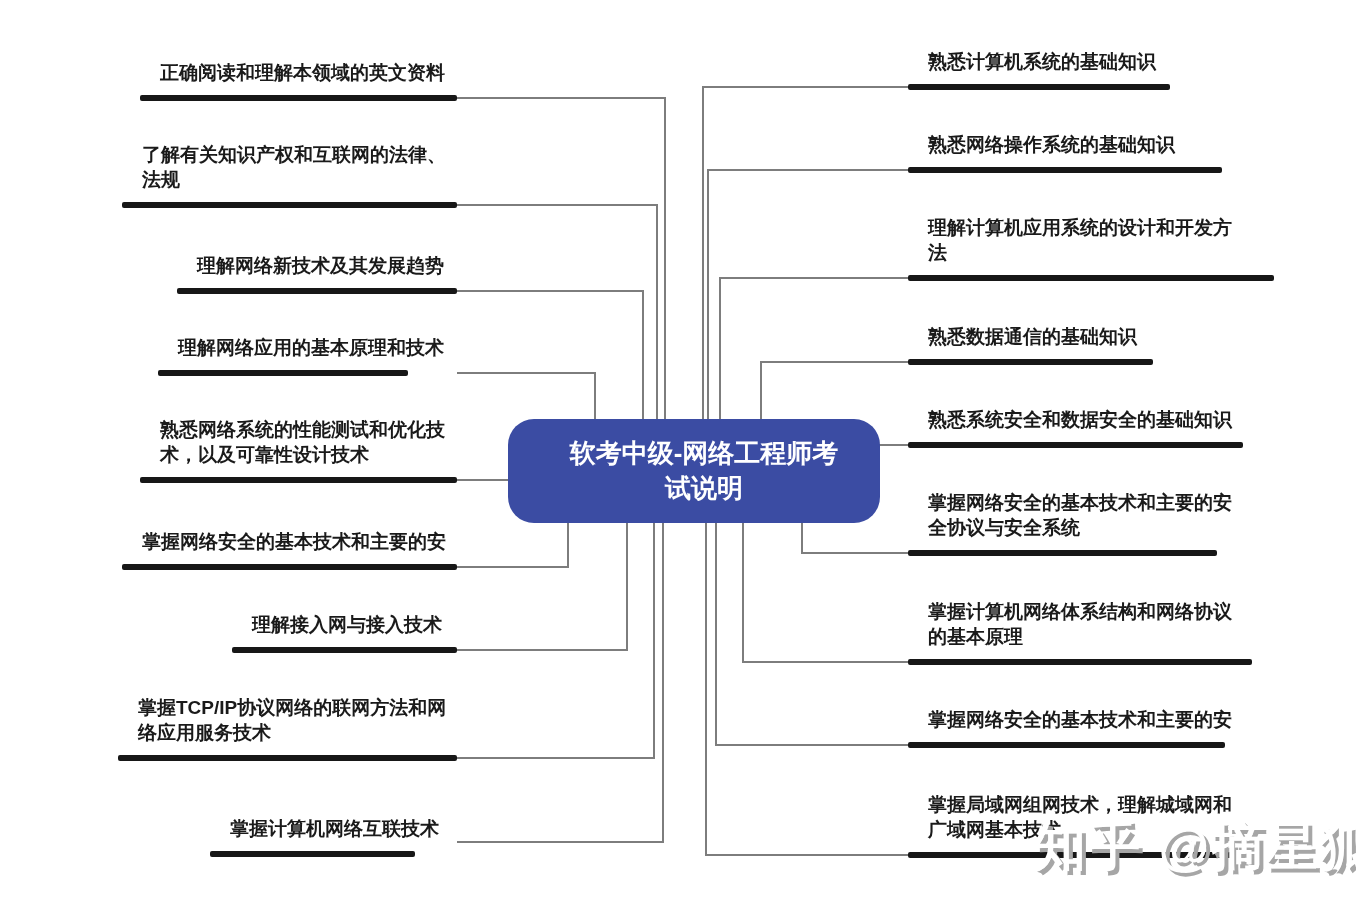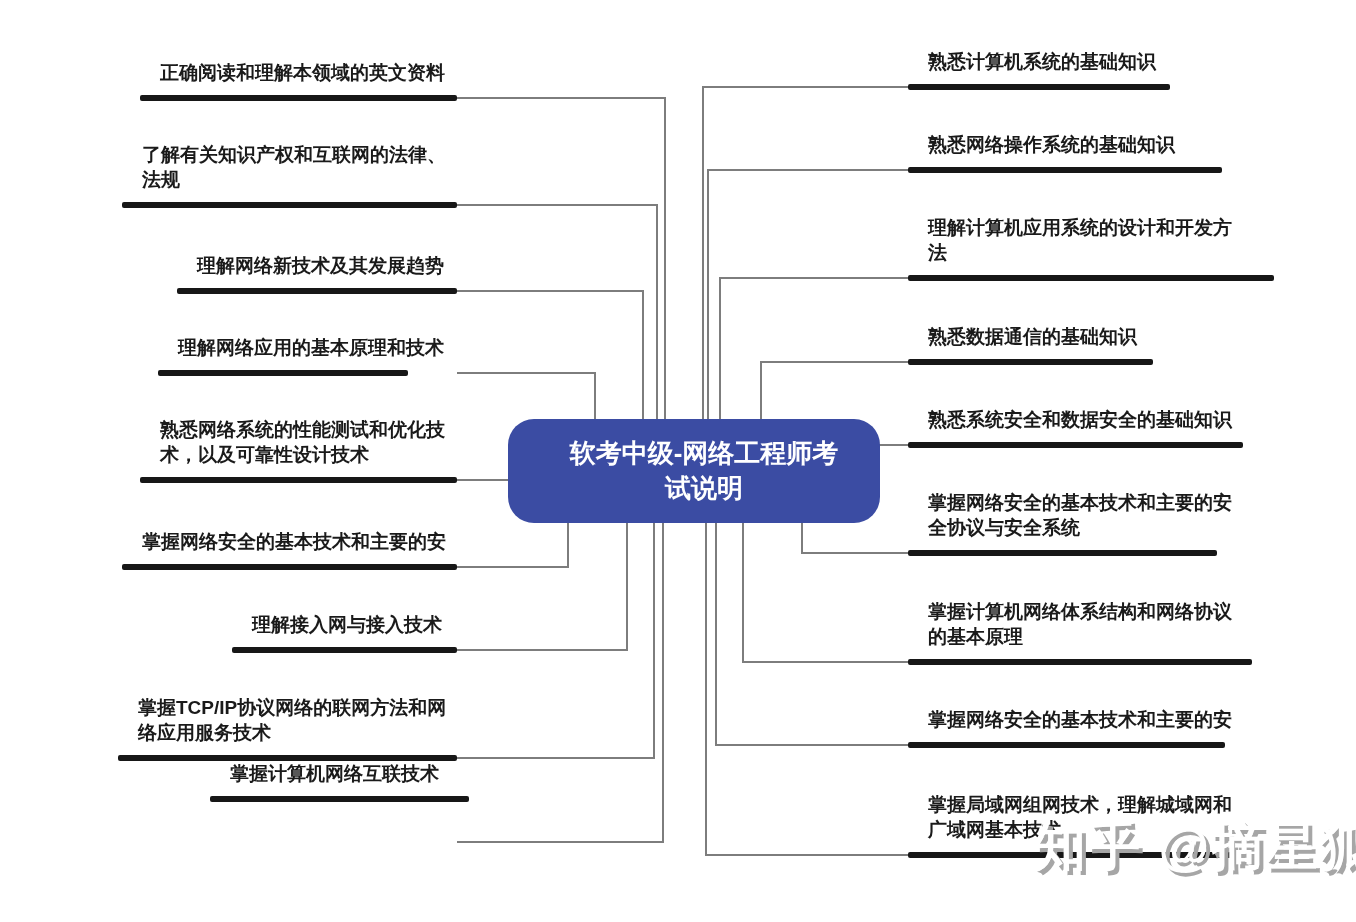--- a/index.html
+++ b/index.html
@@ -115,21 +115,21 @@
   </div>
   <div class="branch" style="left:232px;top:647px;width:225px">
     <div class="blabel">理解接入网与接入技术</div>
     <div class="bline"></div>
   </div>
   <div class="branch" style="left:118px;top:755px;width:339px">
     <div class="blabel">掌握TCP/IP协议网络的联网方法和网
 络应用服务技术</div>
     <div class="bline"></div>
   </div>
-  <div class="branch" style="left:210px;top:796px;width:259px">
+  <div class="branch" style="left:210px;top:851px;width:205px">
     <div class="blabel">掌握计算机网络互联技术</div>
     <div class="bline"></div>
   </div>
 
   <div class="branch" style="left:908px;top:84px;width:262px">
     <div class="blabel">熟悉计算机系统的基础知识</div>
     <div class="bline"></div>
   </div>
   <div class="branch" style="left:908px;top:167px;width:314px">
     <div class="blabel">熟悉网络操作系统的基础知识</div>

